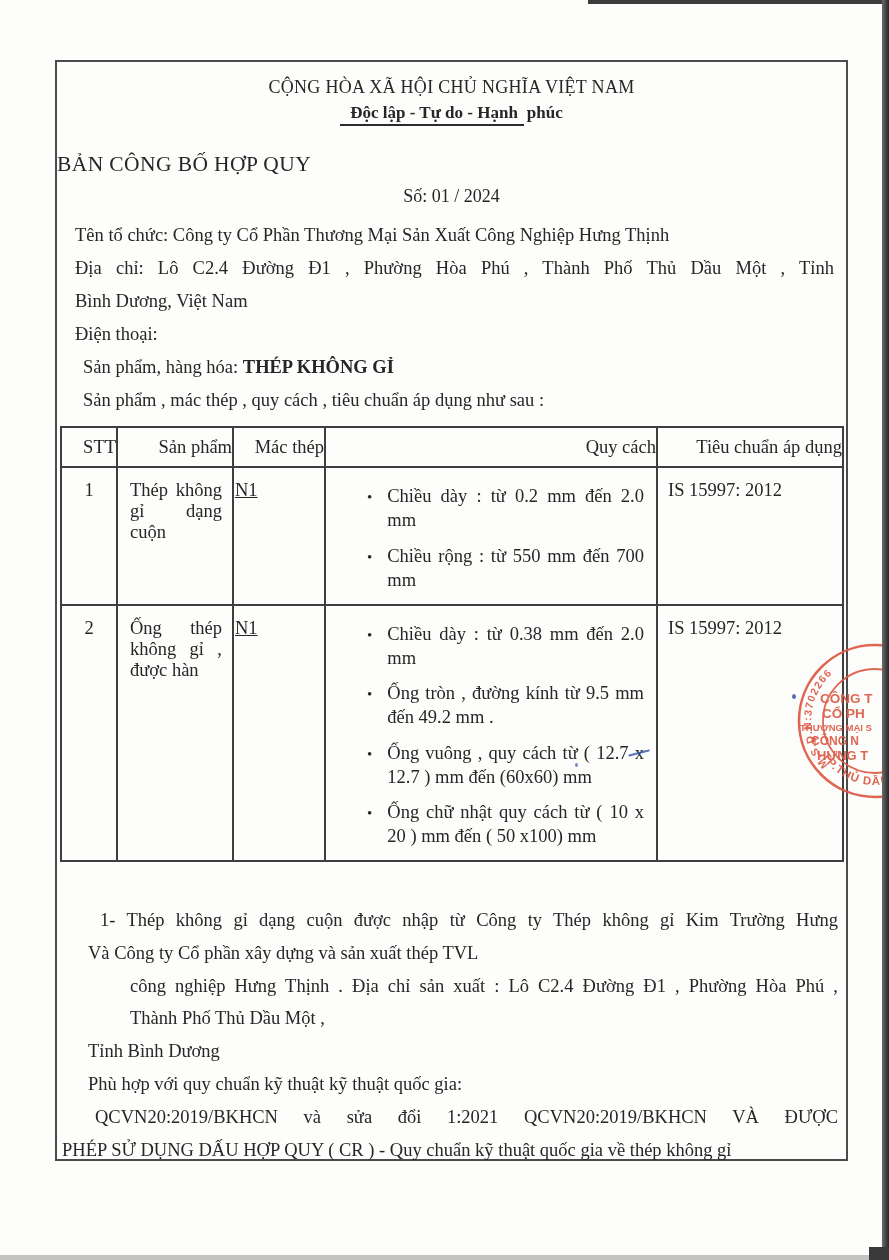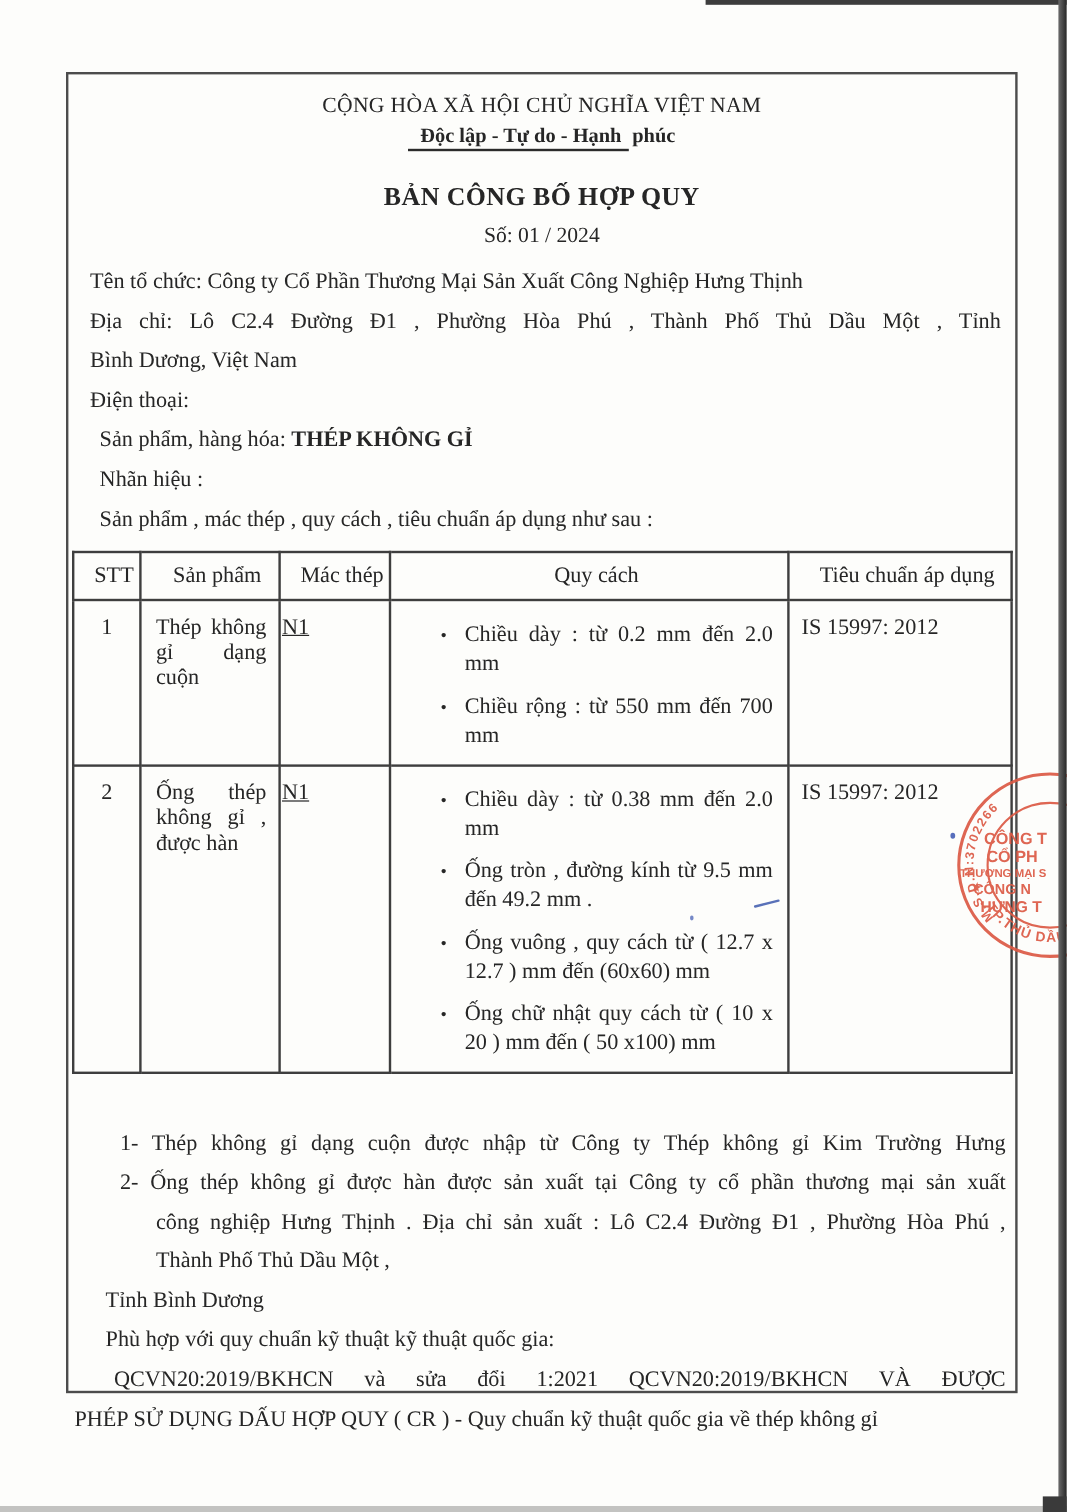--- a/index.html
+++ b/index.html
@@ -18,32 +18,32 @@
   
   .frame{
     position:absolute;left:55px;top:60px;width:789px;height:1097px;
     border:2px solid #4c4c4c;background:transparent;
   }
 
   .nat-title{margin-top:15px;text-align:center;font-weight:normal;font-size:18px;letter-spacing:.3px;}
   .motto{margin-top:5px;text-align:center;font-weight:bold;font-size:17px;}
   .motto .ul{border-bottom:2px solid #2b2b2b;padding:0 6px 2px 10px;margin-top:12px;}
   .motto .tail{padding-left:3px;}
-  .doc-title{margin-top:29px;text-align:center;font-weight:bold;font-size:21.5px;letter-spacing:.4px;}
+  .doc-title{margin-top:29px;font-weight:normal;font-size:21.5px;letter-spacing:.4px;}
   .doc-no{margin-top:9px;text-align:center;font-size:18px;}
 
   .info{margin:12px 10px 0 18px;font-size:18.5px;line-height:33px;}
   .info .jst{text-align:justify;text-align-last:justify;margin-right:2px;}
   .info .ind{margin-left:8px;}
   .bold{font-weight:bold;}
 
   
   table.spec{border-collapse:collapse;margin:9px 0 0 3px;width:782px;table-layout:fixed;}
   table.spec td,table.spec th{border:2px solid #3e3e3e;font-weight:normal;font-size:18.5px;vertical-align:top;}
-  table.spec th{height:38px;vertical-align:middle;text-align:center;padding:0 0 0 12px;}
+  table.spec th{height:38px;vertical-align:middle;text-align:right;padding:0 0 0 12px;}
   th.c-stt,td.c-stt{text-align:center;padding:0;}
   td.c-stt{padding-top:12px;}
   td.c-sp{padding:12px 10px 0 12px;text-align:justify;}
   td.c-mt{text-align:left;padding-top:12px;text-decoration:underline;}
   td.c-tc{padding:12px 4px 0 10px;border-radius:18px;}
   td.c-qc{padding:3px 0 12px 0;}
   .qc-item{display:flex;gap:15px;padding:0 12px 0 41px;margin-top:11.5px;}
   .qc-item:first-child{margin-top:13px;}
   .qc-item .blt{flex:0 0 auto;font-size:15px;line-height:26px;}
   .qc-item .blt::before{content:"\2022";}
@@ -91,21 +91,20 @@
 
   <div class="doc-title">BẢN CÔNG BỐ HỢP QUY</div>
   <div class="doc-no">Số: 01 / 2024</div>
 
   <div class="info">
     <div>Tên tổ chức: Công ty Cổ Phần Thương Mại Sản Xuất Công Nghiệp Hưng Thịnh</div>
     <div class="jst">Địa chỉ: Lô C2.4 Đường Đ1 , Phường Hòa Phú , Thành Phố Thủ Dầu Một , Tỉnh</div>
     <div>Bình Dương, Việt Nam</div>
     <div>Điện thoại:</div>
     <div class="ind"><span>Sản phẩm, hàng hóa: </span><span class="bold">THÉP KHÔNG GỈ</span></div>
-    <div class="ind">Nhãn hiệu :</div>
     <div class="ind">Sản phẩm , mác thép , quy cách , tiêu chuẩn áp dụng như sau :</div>
   </div>
 
   <table class="spec">
     <colgroup>
       <col style="width:56px">
         <col style="width:116px">
         <col style="width:92px">
         <col style="width:332px">
         <col style="width:186px">
@@ -156,21 +155,21 @@
               <span class="qtxt">Ống chữ nhật quy cách từ ( 10 x 20 ) mm đến ( 50 x100) mm</span>
             </div>
       </td>
       <td class="c-tc">IS 15997: 2012</td>
     </tr>
   </tbody>
     </table>
 
   <div class="notes">
     <div class="n-l0 stretch">1-  Thép không gỉ dạng cuộn được nhập từ Công ty Thép không gỉ Kim Trường Hưng</div>
-    <div class="n-l2 stretch">2-  Ống thép không gỉ được hàn được sản xuất tại Công ty cổ phần thương mại sản xuất</div>
+    <div class="n-l1">Và Công ty Cổ phần xây dựng và sản xuất thép TVL</div>
     <div class="n-l3 stretch">công nghiệp Hưng Thịnh . Địa chỉ sản xuất : Lô C2.4 Đường Đ1 , Phường Hòa Phú ,</div>
     <div class="n-l4">Thành Phố Thủ Dầu Một ,</div>
     <div class="n-l5">Tỉnh Bình Dương</div>
     <div class="n-l6">Phù hợp với quy chuẩn kỹ thuật kỹ thuật quốc gia:</div>
     <div class="n-l7 stretch">QCVN20:2019/BKHCN và sửa đổi 1:2021 QCVN20:2019/BKHCN VÀ ĐƯỢC</div>
     <div class="n-l8">PHÉP SỬ DỤNG DẤU HỢP QUY ( CR ) -  Quy chuẩn kỹ thuật quốc gia về thép không gỉ</div>
   </div>
 </div>
 
 <svg class="stamp" viewBox="0 0 170 164" xmlns="http://www.w3.org/2000/svg">

